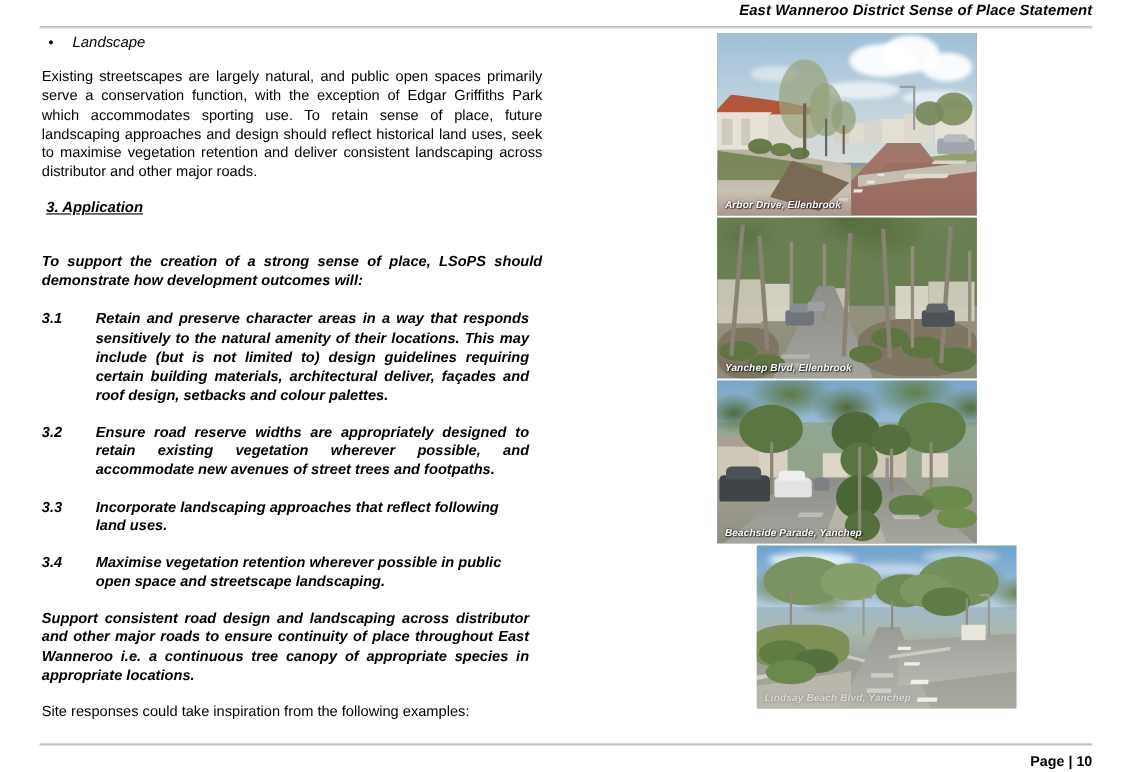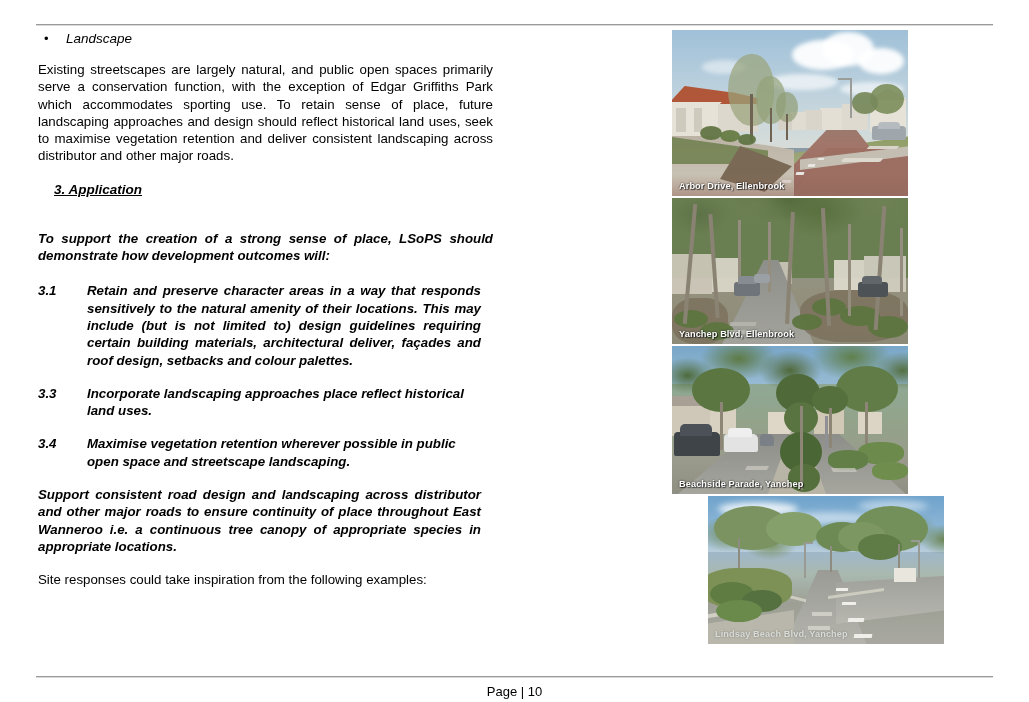--- a/index.html
+++ b/index.html
@@ -90,21 +90,21 @@
 
   h2.section-head {
     margin: 0 0 16px 0;
     font-size: 13.5px;
     line-height: 17px;
     font-weight: bold;
     font-style: italic;
     text-decoration: underline;
     display: inline-block;
   }
-  .section-head-wrap { margin: 0 0 16px 16px; }
+  .section-head-wrap { margin: 0 0 16px 4px; }
 
   p.lead {
     margin: 0 0 18px 0;
     font-size: 13.3px;
     line-height: 17.3px;
     font-weight: bold;
     font-style: italic;
     text-align: justify;
   }
 
@@ -134,23 +134,24 @@
   p.closing {
     margin: 4px 0 0 0;
     font-size: 13.3px;
     line-height: 17.3px;
     text-align: left;
   }
 
   
   .photo-col {
     position: absolute;
-    left: 672px;
+    left: 652px;
     top: 2px;
     width: 192px;
+    font-style: italic;
   }
   .photo {
     position: relative;
     width: 236px;
     overflow: hidden;
     margin-bottom: 2px;
     background: #8a9aa2;
   }
   .photo .scene { position: absolute; inset: 0; }
   .photo .caption {
@@ -377,28 +378,30 @@
   .page-footer-rule {
     position: absolute;
     left: 0; right: 0; top: 0;
     border-top: 1px solid #9a9a9a;
     border-bottom: 1px solid #d9d9d9;
     height: 0;
   }
   .page-footer-text {
     position: absolute;
     left: 0; right: 0; top: 8px;
-    text-align: center;
+    text-align: right;
     font-size: 13px;
+    font-weight: bold;
   }
 </style>
 </head>
 <body>
 
 <div class="page-header">
+  <div class="page-header-title">East Wanneroo District Sense of Place Statement</div>
   <div class="page-header-rule"></div>
 </div>
 
 <div class="content">
 
   <div class="text-col">
 
     <div class="bullet-row">
       <div class="bullet-dot">•</div>
       <div class="bullet-label">Landscape</div>
@@ -410,24 +413,28 @@
       <h2 class="section-head">3. Application</h2>
     </div>
 
     <p class="lead">To support the creation of a strong sense of place, LSoPS should demonstrate how development outcomes will:</p>
 
     <div class="num-item">
       <div class="num-key">3.1</div>
       <div class="num-text">Retain and preserve character areas in a way that responds sensitively to the natural amenity of their locations.  This may include (but is not limited to) design guidelines requiring certain building materials, architectural deliver, façades and roof design, setbacks and colour palettes.</div>
     </div>
 
+    <div class="num-item">
+      <div class="num-key">3.2</div>
+      <div class="num-text">Ensure road reserve widths are appropriately designed to retain existing vegetation wherever possible, and accommodate new avenues of street trees and footpaths.</div>
+    </div>
 
     <div class="num-item">
       <div class="num-key">3.3</div>
-      <div class="num-text ragged">Incorporate landscaping approaches place reflect historical land uses.</div>
+      <div class="num-text ragged">Incorporate landscaping approaches that reflect following land uses.</div>
     </div>
 
     <div class="num-item">
       <div class="num-key">3.4</div>
       <div class="num-text ragged">Maximise vegetation retention wherever possible in public open space and streetscape landscaping.</div>
     </div>
 
     <div class="num-item">
       <div class="num-text">Support consistent road design and landscaping across distributor and other major roads to ensure continuity of place throughout East Wanneroo i.e. a continuous tree canopy of appropriate species in appropriate locations.</div>
     </div>

